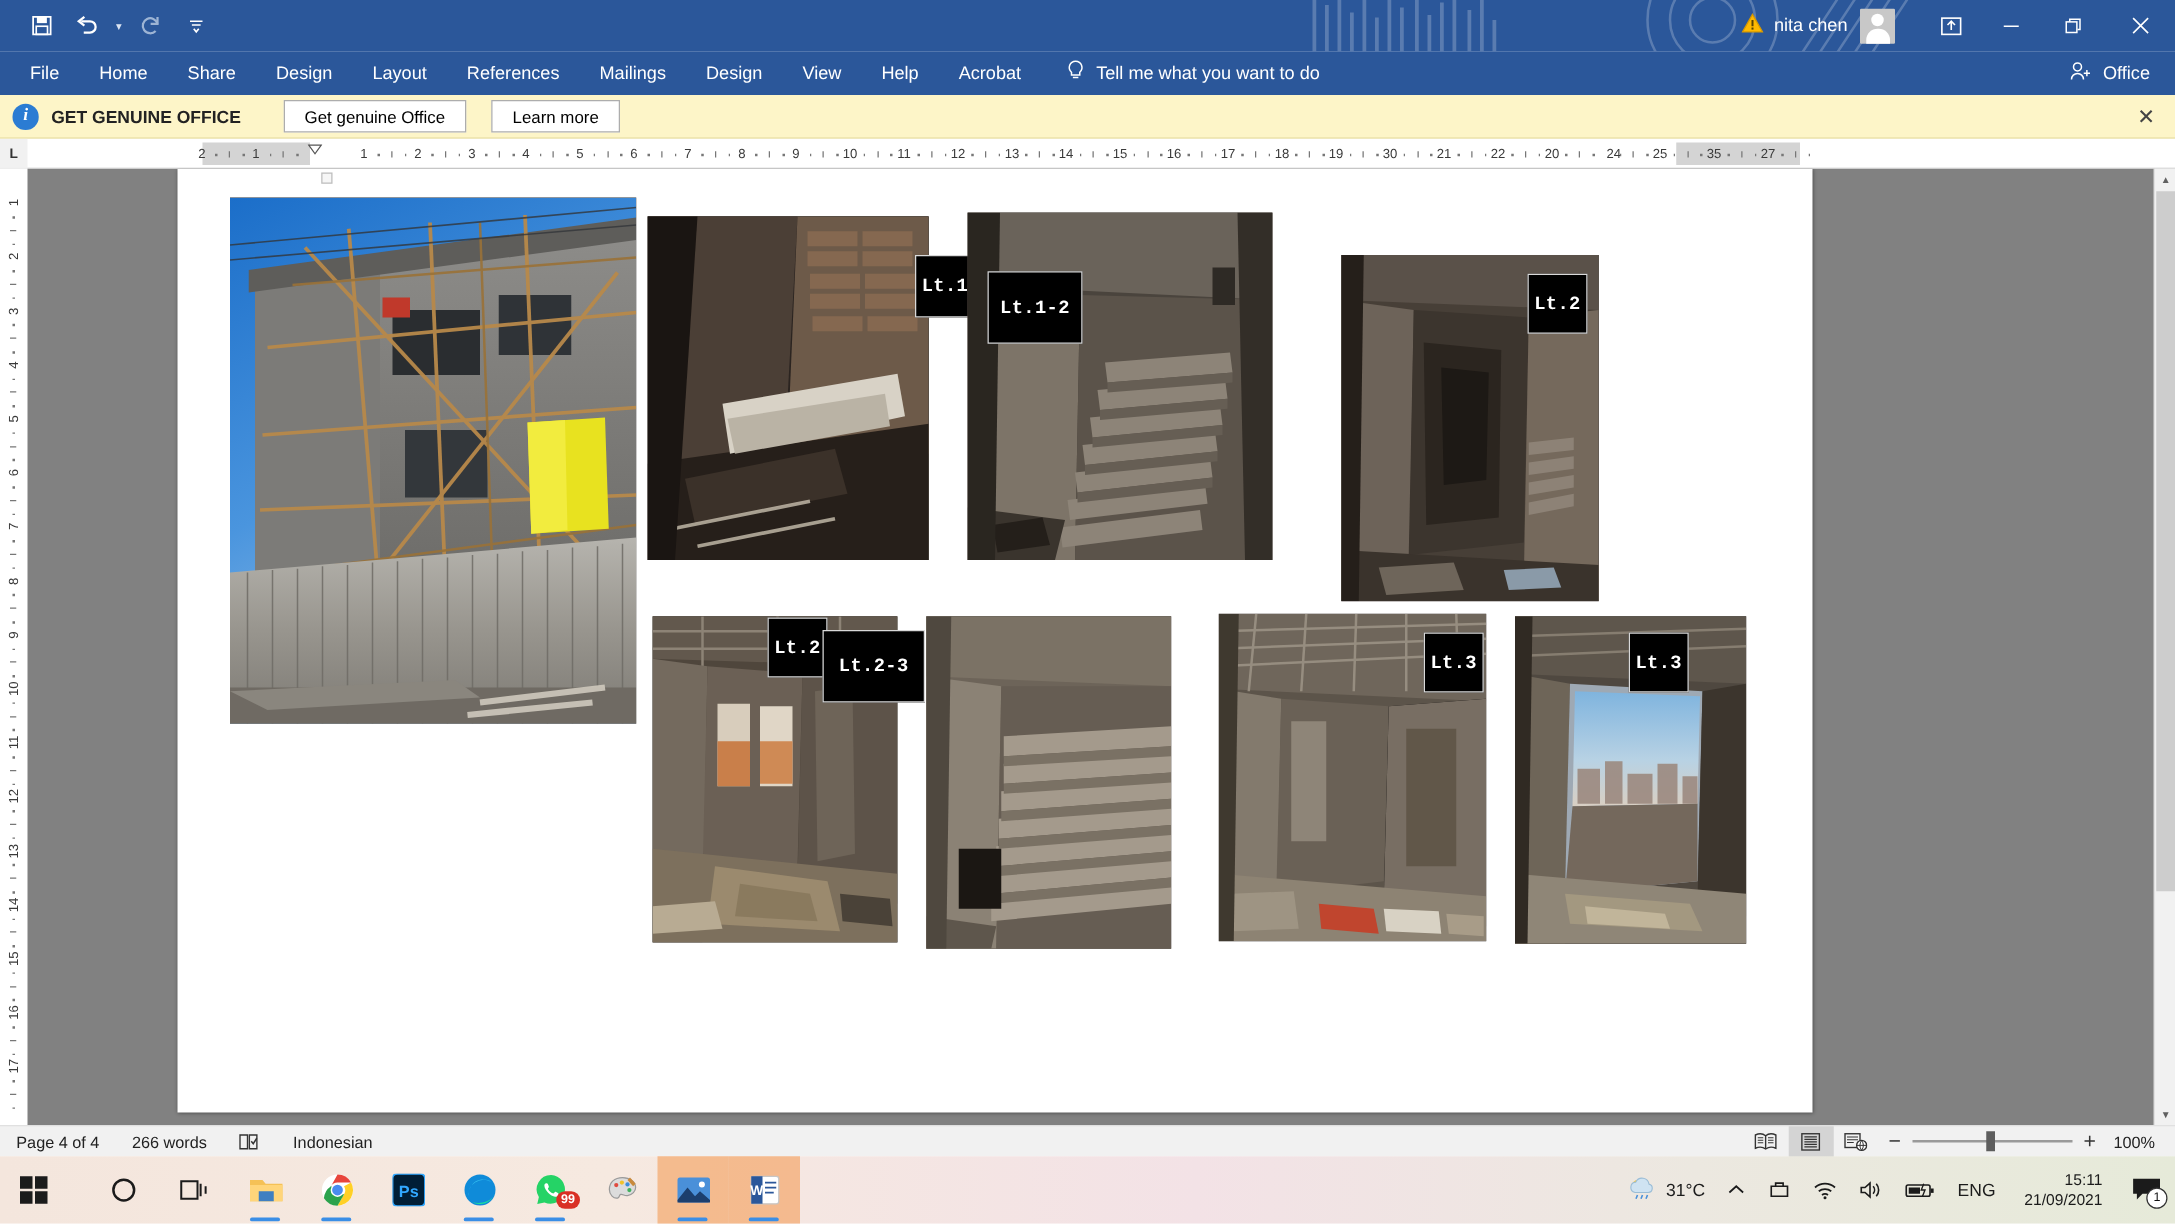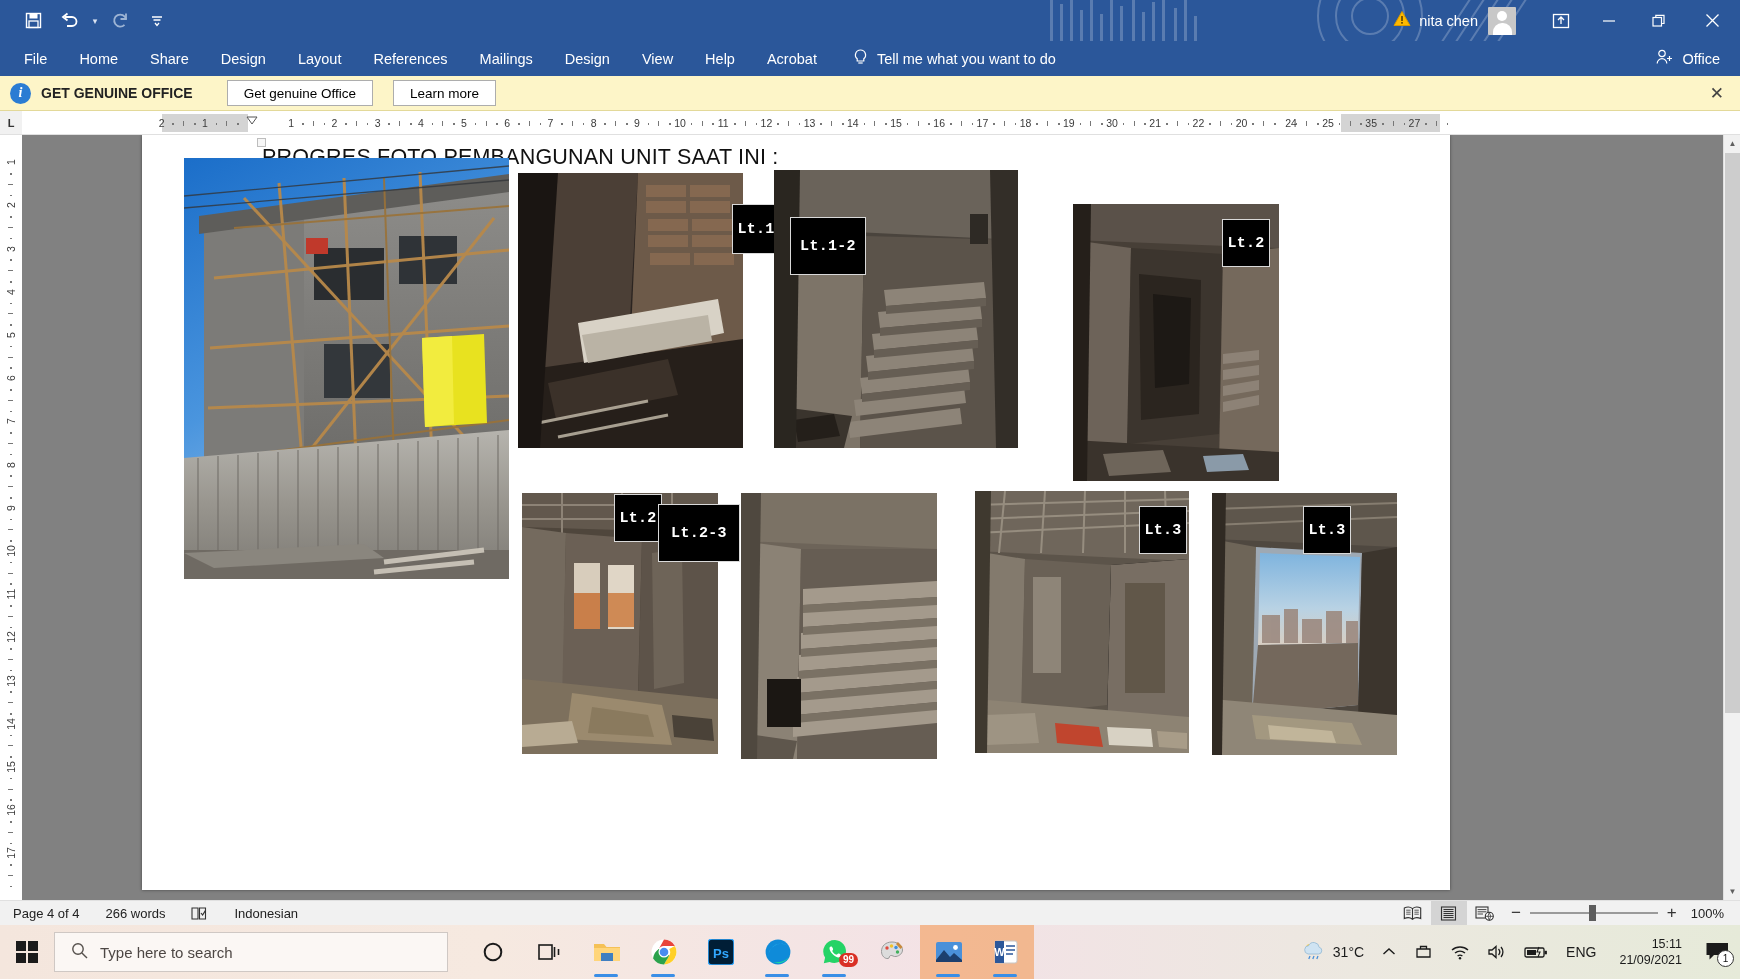--- a/index.html
+++ b/index.html
@@ -536,21 +536,20 @@
       <span class="vmark" style="top: 718.4px;">17</span>
       <span class="vtick" style="top: 740px;"></span>
       <span class="vdot" style="top: 729.2px;"></span>
       <span class="vdot" style="top: 750.8px;"></span>
     </div>
 
   <div class="docarea">
     <div class="page">
 
       <div class="selbox"></div>
-      <div class="heading">PROGRES FOTO PEMBANGUNAN UNIT SAAT INI :</div>
 
       <div class="photo" style="left:42px; top:23px; width:325px; height:421px;">
         <svg width="325" height="421" viewBox="0 0 325 421" preserveAspectRatio="none">
           <defs>
             <linearGradient id="sky1" x1="0" y1="0" x2="0.4" y2="1">
               <stop offset="0" stop-color="#1b6ec9"></stop>
                 <stop offset="0.55" stop-color="#4a95de"></stop>
                 <stop offset="1" stop-color="#9ec4e8"></stop>
             </linearGradient>
             <linearGradient id="wall1" x1="0" y1="0" x2="0" y2="1">
@@ -894,29 +893,20 @@
 
   <div class="taskbar">
     <div class="startbtn">
       <div class="winlogo">
           <i></i>
           <i></i>
           <i></i>
           <i></i>
         </div>
     </div>
-    <div class="searchbox">
-      <span>
-        <svg width="17" height="17" viewBox="0 0 17 17">
-            <circle cx="7" cy="7" r="5.2" fill="none" stroke="#55504c" stroke-width="1.4"></circle>
-            <path d="M10.9 10.9 L16 16" stroke="#55504c" stroke-width="1.4"></path>
-          </svg>
-      </span>
-      <span>Type here to search</span>
-    </div>
 
     <div class="tb-icons" style="margin-left:16px;">
       <div class="tbicon">
         <svg width="22" height="22" viewBox="0 0 22 22">
             <circle cx="11" cy="11" r="8.3" fill="none" stroke="#1b1b1b" stroke-width="2"></circle>
           </svg>
       </div>
       <div class="tbicon">
         <svg width="24" height="20" viewBox="0 0 24 20">
             <rect x="1" y="3" width="13" height="14" fill="none" stroke="#1b1b1b" stroke-width="1.6"></rect>

